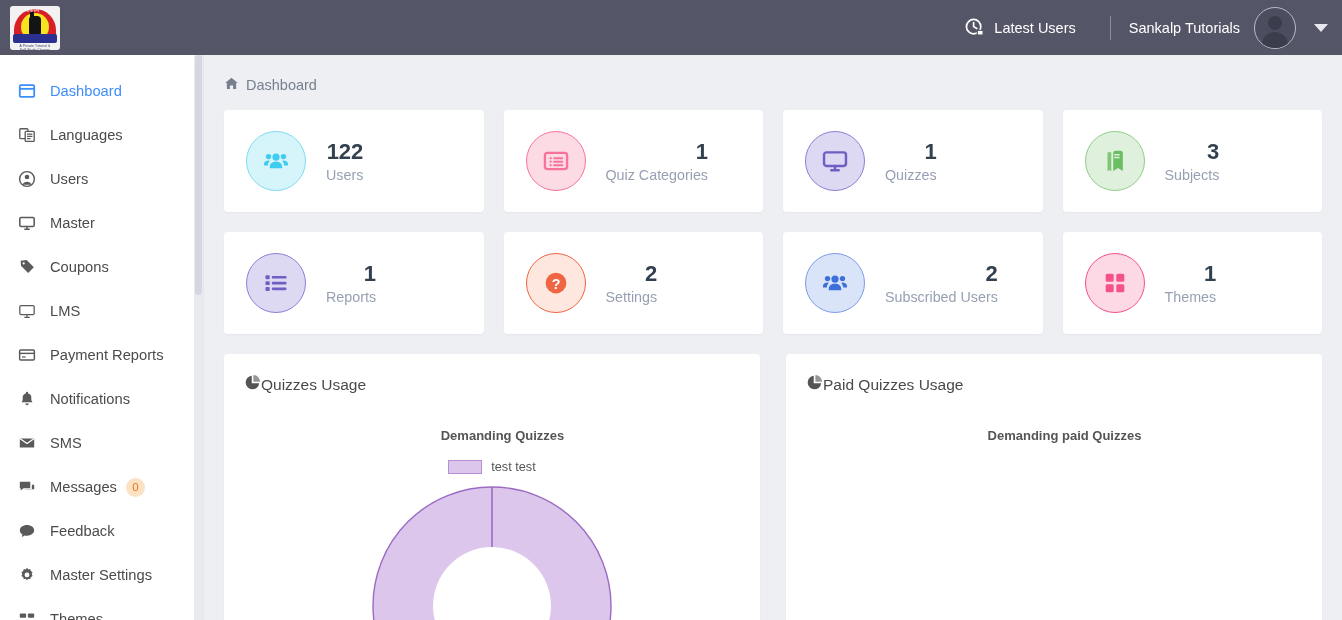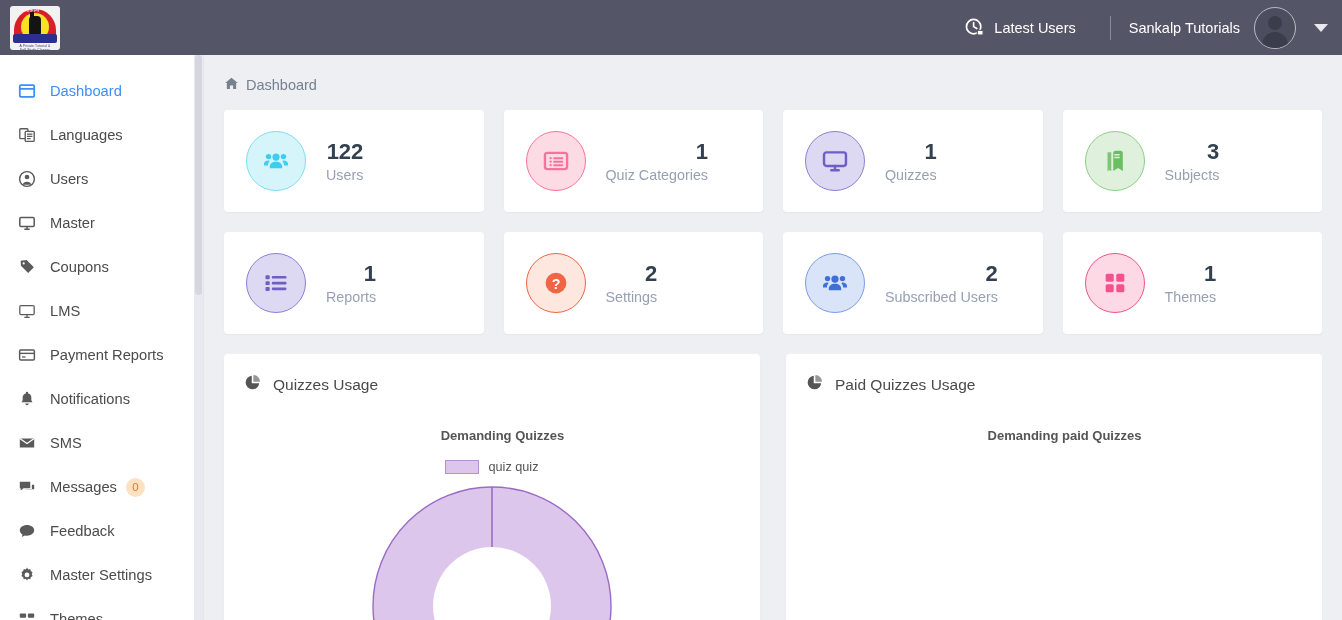--- a/index.html
+++ b/index.html
@@ -191,21 +191,21 @@
   }
   .panel {
     background: #ffffff;
     border-radius: 4px;
     height: 340px;
     overflow: hidden;
     box-shadow: 0 1px 2px rgba(30,40,60,.045);
     position: relative;
   }
   .panel-head {
-    display: flex; align-items: center; gap: 12px;
+    display: flex; align-items: center; gap: 0;
     padding: 20px 4px 0 20px;
   }
   .panel-title {
     font-size: 15.5px; color: #4a4a4a;
   }
   .chart-area { position: relative; height: 280px; }
   .chart-title {
     text-align: center; font-size: 13px; font-weight: bold;
     color: #555555; margin-top: 33px; padding-left: 21px;
   }
@@ -556,21 +556,21 @@
             <path d="M9.1 2.1A8 8 0 1 0 17.9 11H9.1z"></path>
             <path d="M11 1.1V9h7.9A8 8 0 0 0 11 1.1z" opacity=".62"></path>
           </svg>
         </span>
         <span class="panel-title">Quizzes Usage</span>
       </div>
       <div class="chart-area">
         <div class="chart-title">Demanding Quizzes</div>
         <div class="chart-legend">
           <span class="legend-swatch"></span>
-          <span>quiz quiz</span>
+          <span>test test</span>
         </div>
         <div class="donut-wrap">
           <svg class="donut" width="240" height="240" viewBox="0 0 240 240">
             <circle cx="120" cy="120" r="119" fill="#ddc6ec" stroke="#9b6bc4" stroke-width="1.4"></circle>
             <circle cx="120" cy="120" r="59" fill="#ffffff"></circle>
             <path d="M120 1 V61" stroke="#9b6bc4" stroke-width="1.6"></path>
           </svg>
         </div>
       </div>
     </div>

